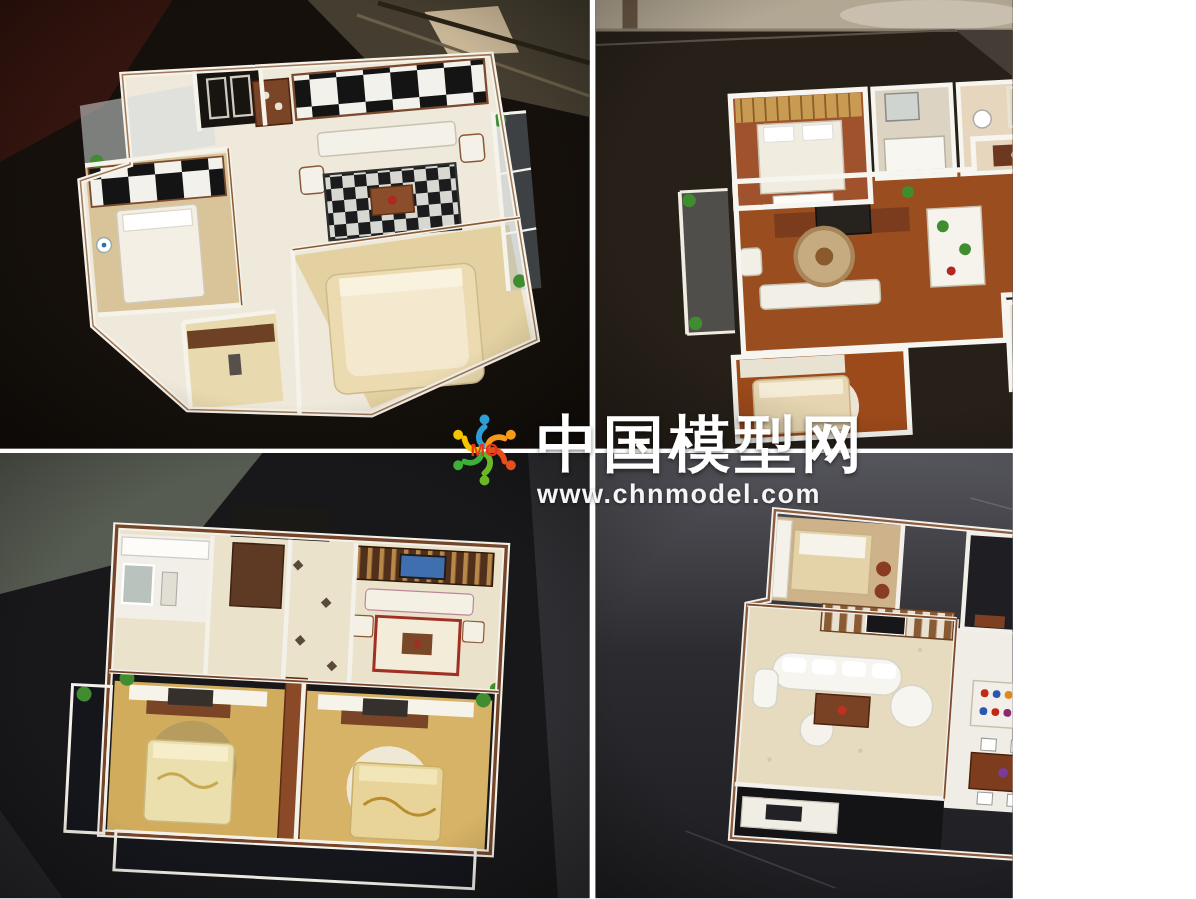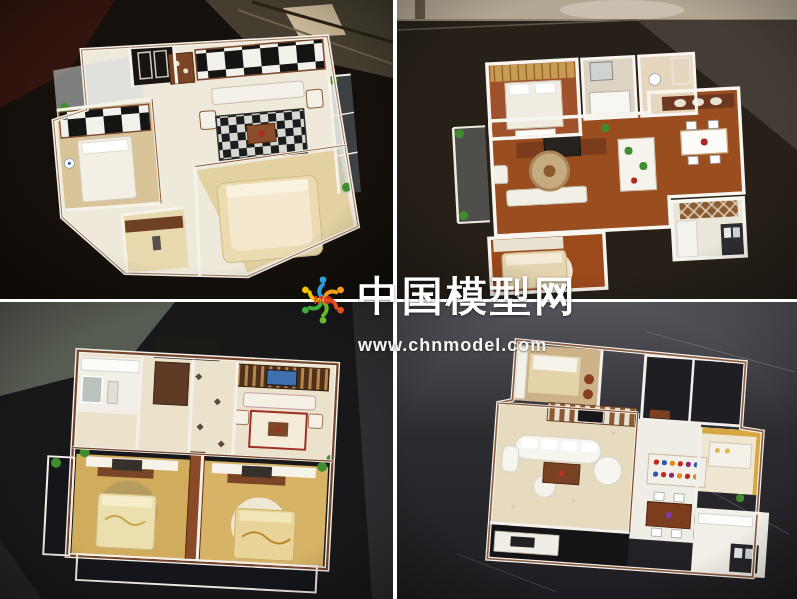--- a/index.html
+++ b/index.html
@@ -1,29 +1,29 @@
 <!DOCTYPE html>
 <html><head>
 <meta charset="utf-8">
 <style>
   html,body{margin:0;padding:0;background:#ffffff;}
   body{width:797px;height:599px;font-family:"Liberation Sans","DejaVu Sans",sans-serif;}
-  .collage{position:relative;width:797px;height:599px;background:#ffffff;overflow:hidden;}
+  .collage{position:relative;width:675px;height:599px;background:#ffffff;overflow:hidden;}
   .photo{position:absolute;overflow:hidden;background:#141210;}
   .photo svg{display:block;width:100%;height:100%;}
   .q-tl{left:0;top:0;width:393px;height:299px;}
   .q-tr{left:397px;top:0;width:400px;height:299px;}
   .q-bl{left:0;top:302px;width:393px;height:297px;}
   .q-br{left:397px;top:302px;width:400px;height:297px;}
   .watermark{position:absolute;left:294px;top:268px;display:flex;align-items:flex-start;gap:6px;z-index:20;pointer-events:none;}
   .wm-logo{width:58px;height:64px;flex:0 0 auto;}
   .wm-text{display:flex;flex-direction:column;padding-top:8px;}
   .wm-name{font-size:41px;font-weight:bold;color:#ffffff;letter-spacing:3px;line-height:1.0;
            text-shadow:0 1px 3px rgba(0,0,0,.5);}
-  .wm-url{font-size:18px;font-weight:bold;color:#f5f5f5;letter-spacing:1px;margin-top:18px;
+  .wm-url{font-size:18px;font-weight:bold;color:#f5f5f5;letter-spacing:1px;margin-top:2px;
           text-shadow:0 1px 2px rgba(0,0,0,.5);}
 </style>
 </head>
 <body>
 
 <div class="collage">
 
   <figure class="photo q-tl" style="margin:0" aria-label="Apartment interior scale model, white walls, black-and-white checkered feature walls, beige beds, dark glass table background">
     <svg viewBox="0 0 393 299">
       <defs>

